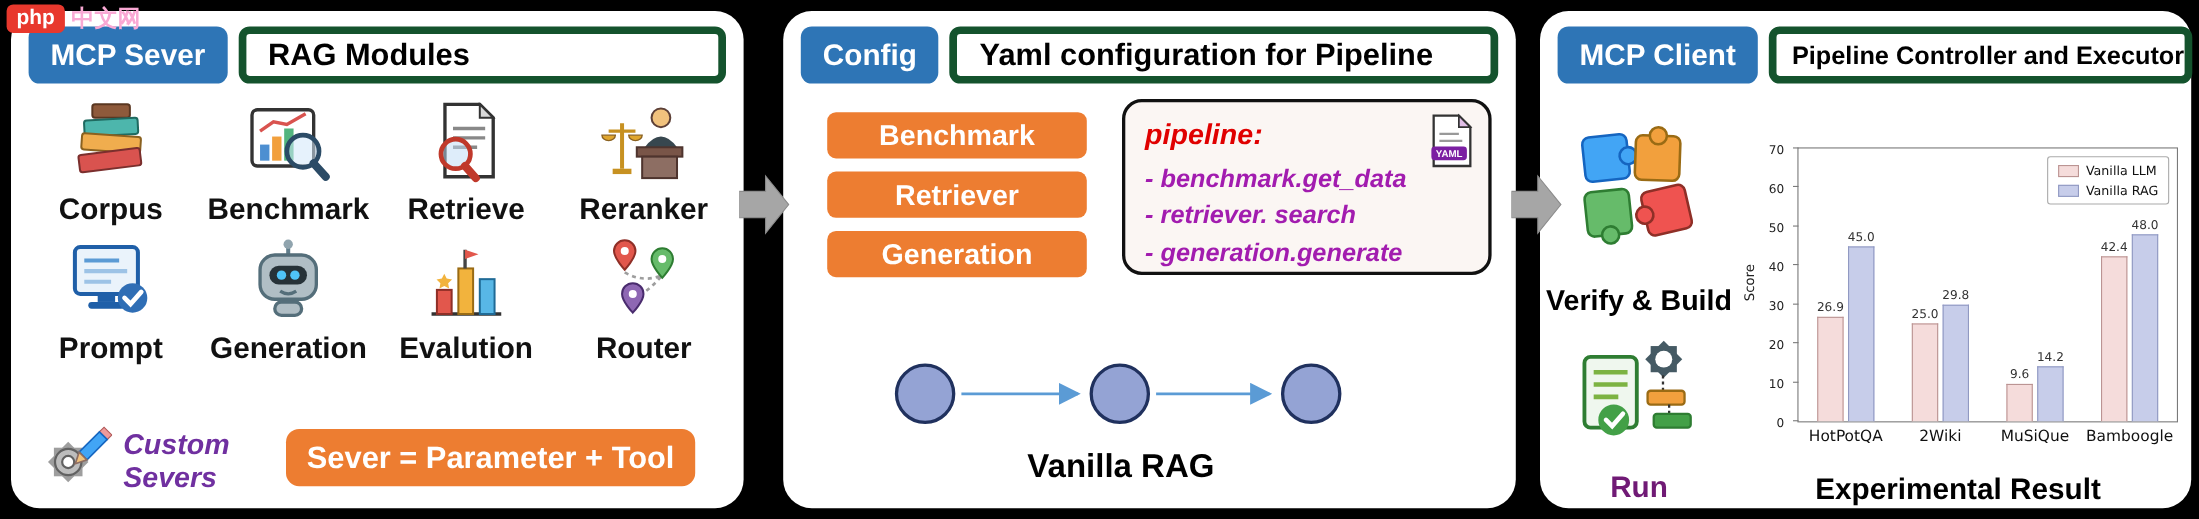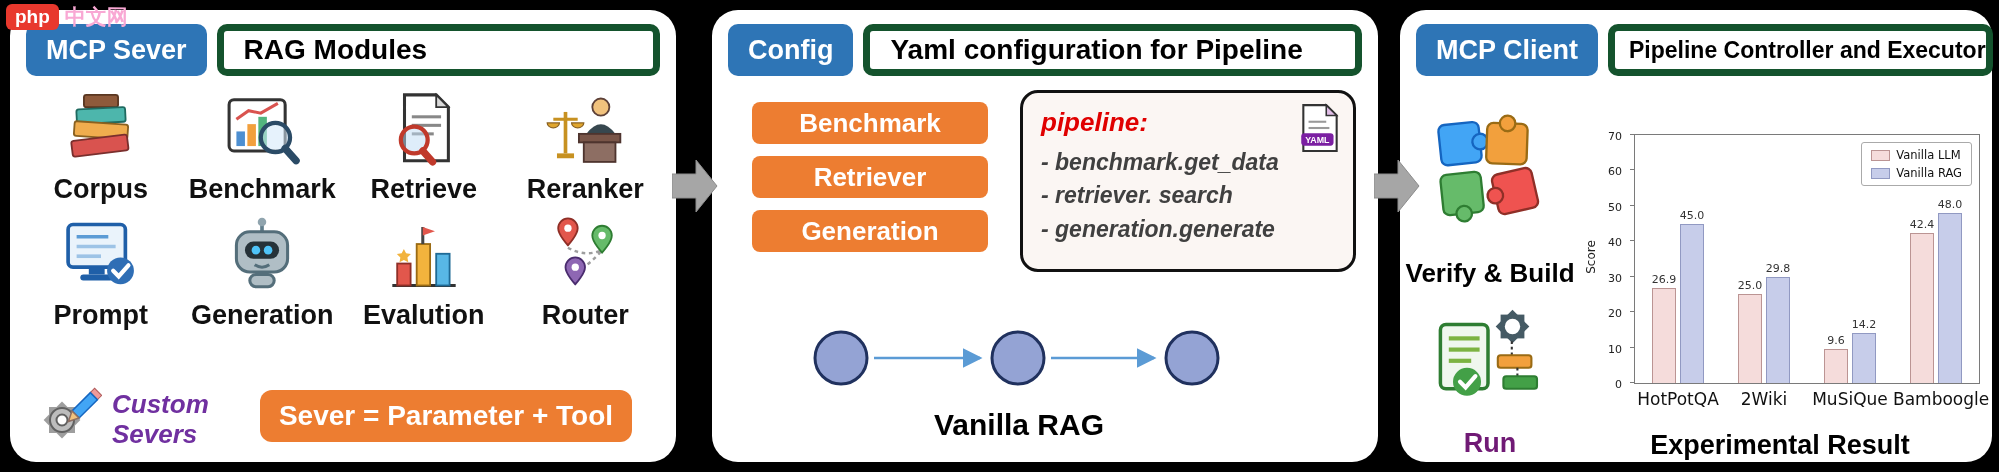--- a/index.html
+++ b/index.html
@@ -47,24 +47,24 @@
   #formula-btn { position:absolute; left:250px; top:380px; width:372px; height:52px;
                  background:#ed7d31; border-radius:12px; color:#fff; font-weight:bold; font-size:28px;
                  display:flex; align-items:center; justify-content:center; }
 
   
   .cfg-btn { position:absolute; left:40px; width:236px; height:42px; background:#ed7d31;
              border-radius:8px; color:#fff; font-weight:bold; font-size:26px;
              display:flex; align-items:center; justify-content:center; }
   #cfg-btn-0 { top:92px; } #cfg-btn-1 { top:146px; } #cfg-btn-2 { top:200px; }
 
-  #yaml-box { position:absolute; left:308px; top:80px; width:336px; height:182px;
+  #yaml-box { position:absolute; left:308px; top:80px; width:336px; height:160px;
               border:3px solid #111; border-radius:18px; background:#fbf6f3; padding:14px 18px; }
   #yaml-header { color:#e00000; font-weight:bold; font-style:italic; font-size:26px; margin-bottom:8px; }
-  .yaml-line { color:#404040; font-weight:bold; font-style:italic; font-size:23px; line-height:1.45; }
+  .yaml-line { color:#a21caf; font-weight:bold; font-style:italic; font-size:23px; line-height:1.45; }
   #yaml-file { position:absolute; right:12px; top:10px; }
 
   #pipeline-svg { position:absolute; left:0; top:312px; }
   #pipeline-caption { position:absolute; left:0; top:398px; width:614px; text-align:center;
                       font-weight:bold; font-size:30px; color:#000; }
 
   
   #step-verify-icon { position:absolute; left:18px; top:92px; }
   #step-verify-label { position:absolute; left:0; top:248px; width:180px; text-align:center;
                        font-weight:bold; font-size:26px; color:#000; }
@@ -76,21 +76,21 @@
            font-family:"DejaVu Sans", sans-serif; }
   #chart-ylabel { position:absolute; left:-14px; top:130px; transform:rotate(-90deg);
                   font-size:12px; color:#222; }
   #chart-yaxis { position:absolute; left:12px; top:14px; bottom:40px; width:30px; }
   .ytick { position:absolute; right:8px; font-size:11px; color:#222; }
   #chart-plot { position:absolute; left:46px; top:14px; right:6px; bottom:40px;
                 border:1px solid #7a7a7a; background:#fff; }
   .ytickmark { position:absolute; left:-5px; width:5px; height:1px; background:#7a7a7a; }
   .bar { position:absolute; bottom:0; border:1px solid; border-bottom:none; }
   .barval { position:absolute; width:40px; text-align:center; font-size:11px; color:#333; }
-  .xcat { position:absolute; top:calc(100% + 6px); text-align:center; font-size:17px; color:#111; }
+  .xcat { position:absolute; top:calc(100% + 6px); text-align:center; font-size:14px; color:#111; }
   #chart-legend { position:absolute; top:7px; right:7px; border:1px solid #aaa; border-radius:3px;
                   background:rgba(255,255,255,.92); padding:5px 9px; display:flex;
                   flex-direction:column; gap:4px; }
   .legrow { display:flex; align-items:center; gap:6px; }
   .legswatch { width:19px; height:11px; border:1px solid; display:inline-block; }
   .legtext { font-size:11.5px; color:#111; }
   #chart-caption { position:absolute; left:170px; top:420px; width:420px; text-align:center;
                    font-weight:bold; font-size:27px; color:#000; font-family:"Liberation Sans",sans-serif; }
 </style>
 </head>

